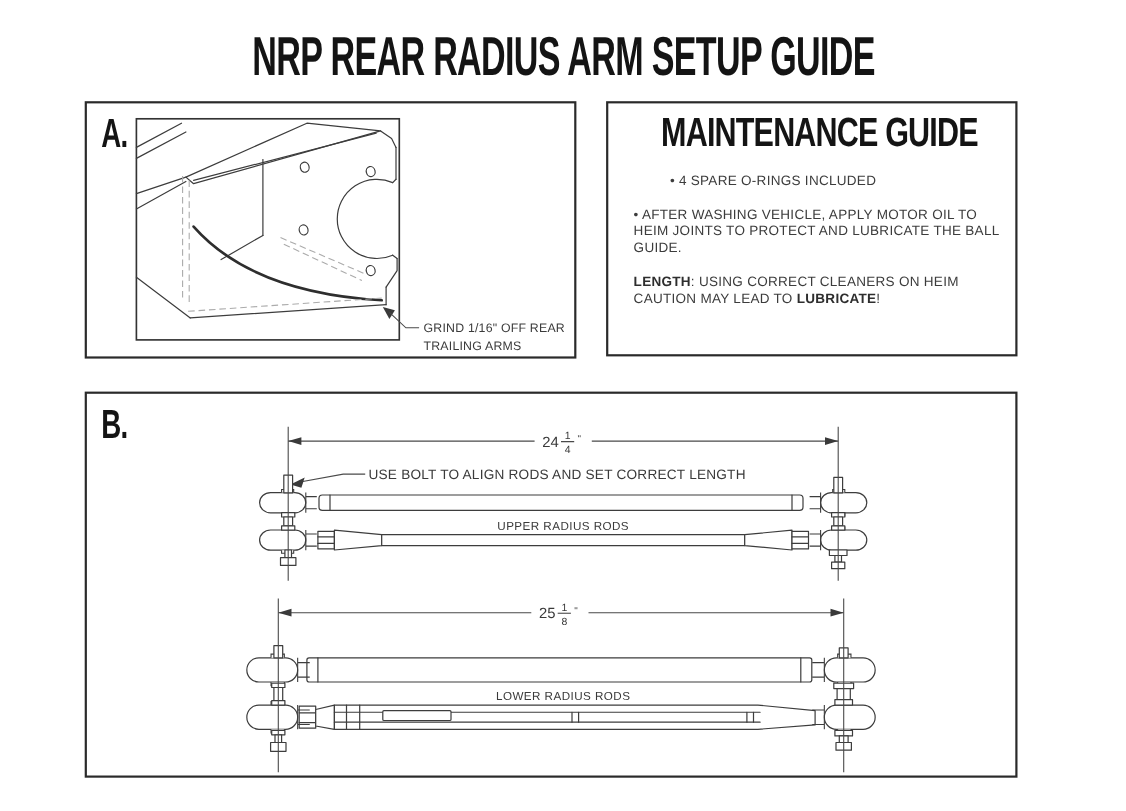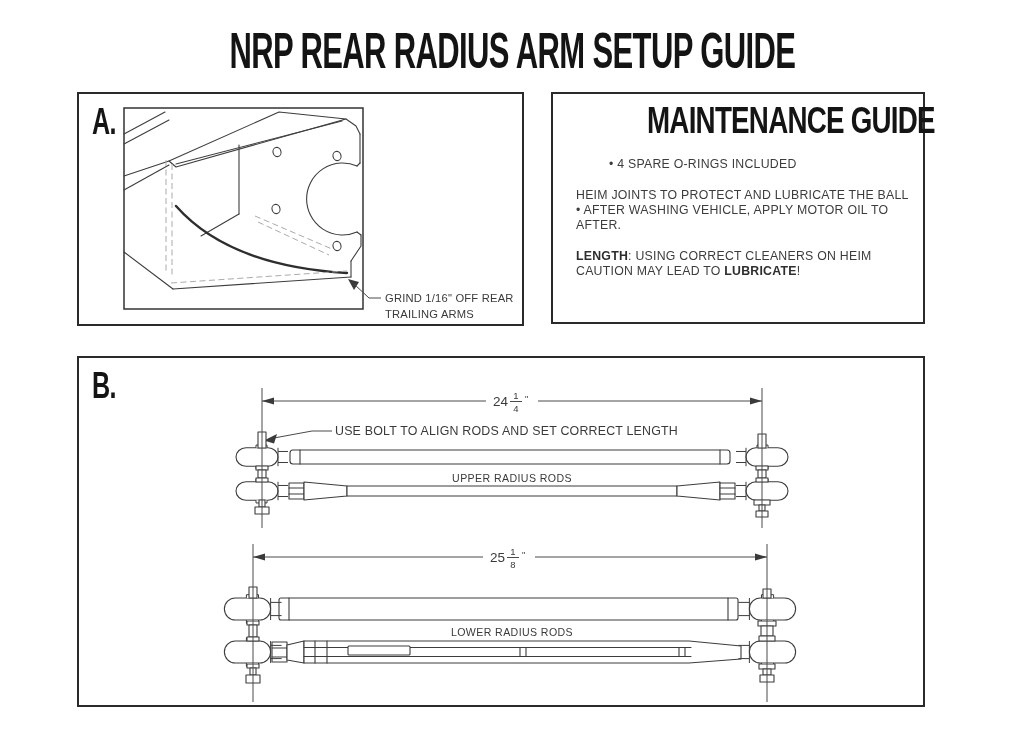--- a/index.html
+++ b/index.html
@@ -16,21 +16,21 @@
   .page-title-wrap .cond{font-size:50px;}
 
   .panel{position:absolute;border:2px solid #2a2a2a;background:#fff;box-sizing:border-box;}
   #panel-a{left:77px;top:92px;width:447px;height:234px;}
   #panel-m{left:551px;top:92px;width:374px;height:232px;}
   #panel-b{left:77px;top:356px;width:848px;height:351px;}
 
   .corner-label{position:absolute;left:13px;top:9px;}
   .corner-label .cond{font-size:37px;transform:scaleX(0.68);transform-origin:left top;}
 
-  .m-title{position:absolute;top:8px;left:0;width:100%;text-align:center;margin-left:46px;}
+  .m-title{position:absolute;top:8px;left:0;width:100%;text-align:center;}
   .m-title .cond{font-size:37px;transform:scaleX(0.75);transform-origin:center top;}
   .m-body{position:absolute;left:23px;right:14px;font-size:12.3px;line-height:15px;
           letter-spacing:0.25px;color:#3c3c3c;}
   #m-bullet1{top:63px;margin-left:33px;}
   #m-bullet2{top:94px;}
   #m-caution{top:155px;}
   .b{font-weight:700;color:#2e2e2e;}
 
   svg{position:absolute;left:0;top:0;display:block;}
   svg text{font-family:"Liberation Sans",sans-serif;fill:#3a3a3a;}
@@ -112,23 +112,23 @@
       <span class="cond cond-left">A.</span>
     </div>
   </div>
 
   <div class="panel" id="panel-m">
     <div class="m-title">
       <span class="cond">MAINTENANCE GUIDE</span>
     </div>
     <div class="m-body" id="m-bullet1">• 4 SPARE O-RINGS INCLUDED</div>
     <div class="m-body" id="m-bullet2">
+      <div>• AFTER WASHING VEHICLE, APPLY MOTOR OIL TO</div>
       <div>HEIM JOINTS TO PROTECT AND LUBRICATE THE BALL</div>
-      <div>• AFTER WASHING VEHICLE, APPLY MOTOR OIL TO</div>
-      <div>AFTER.</div>
+      <div>GUIDE.</div>
     </div>
     <div class="m-body" id="m-caution">
       <span class="b">LENGTH</span><span>: USING CORRECT CLEANERS ON HEIM</span><br>
       <span>CAUTION MAY LEAD TO </span><span class="b">LUBRICATE</span><span>!</span>
     </div>
   </div>
 
   <div class="panel" id="panel-b">
     <svg width="844" height="347" viewBox="0 0 844 347">
       <defs>

